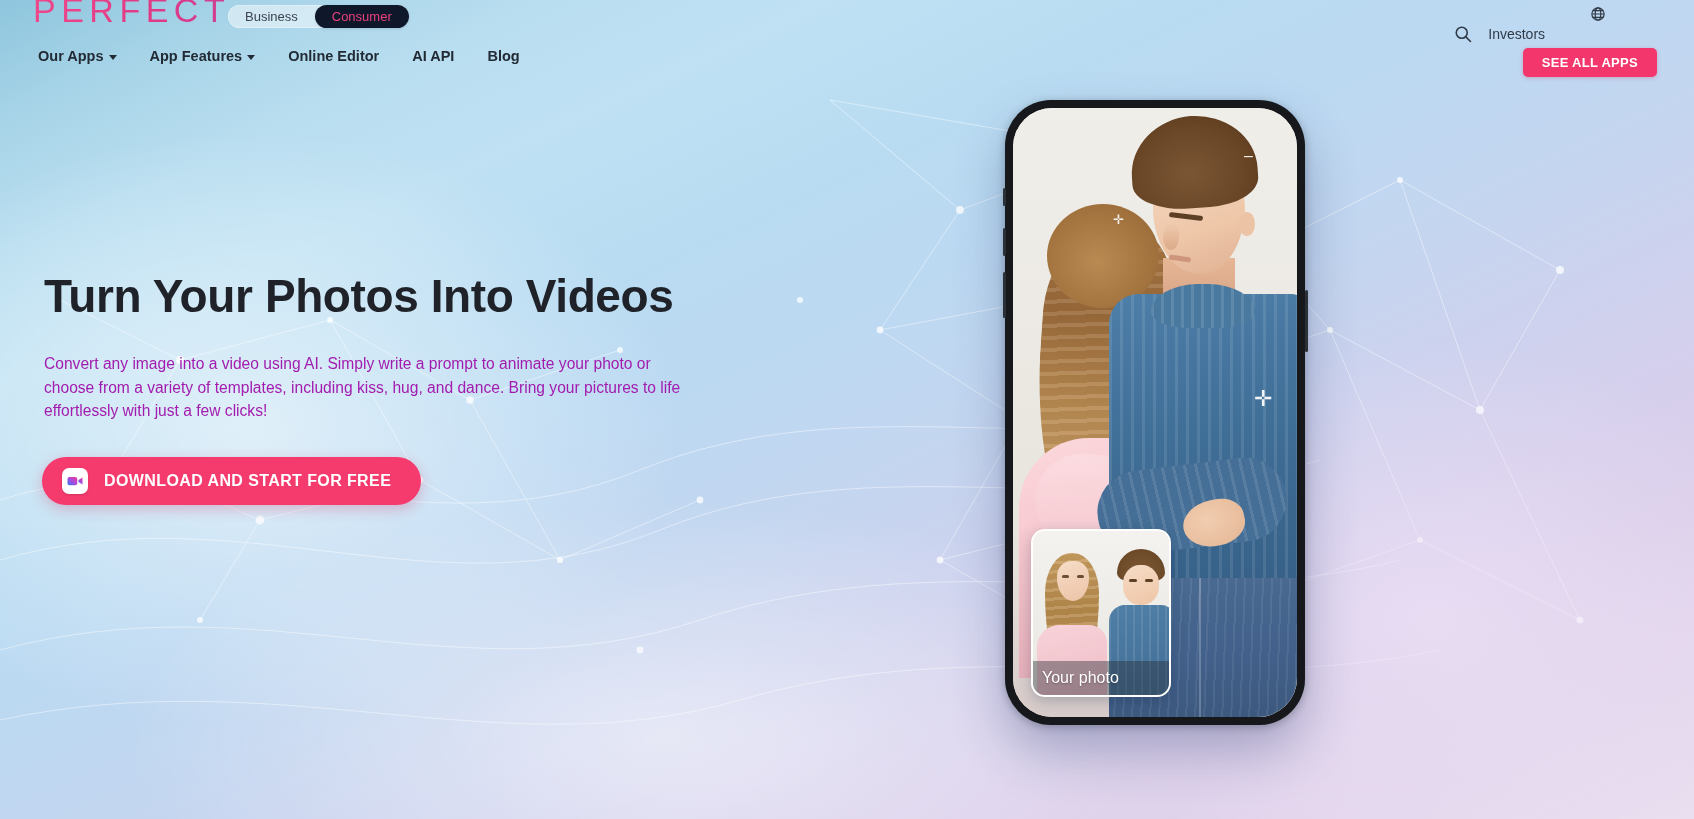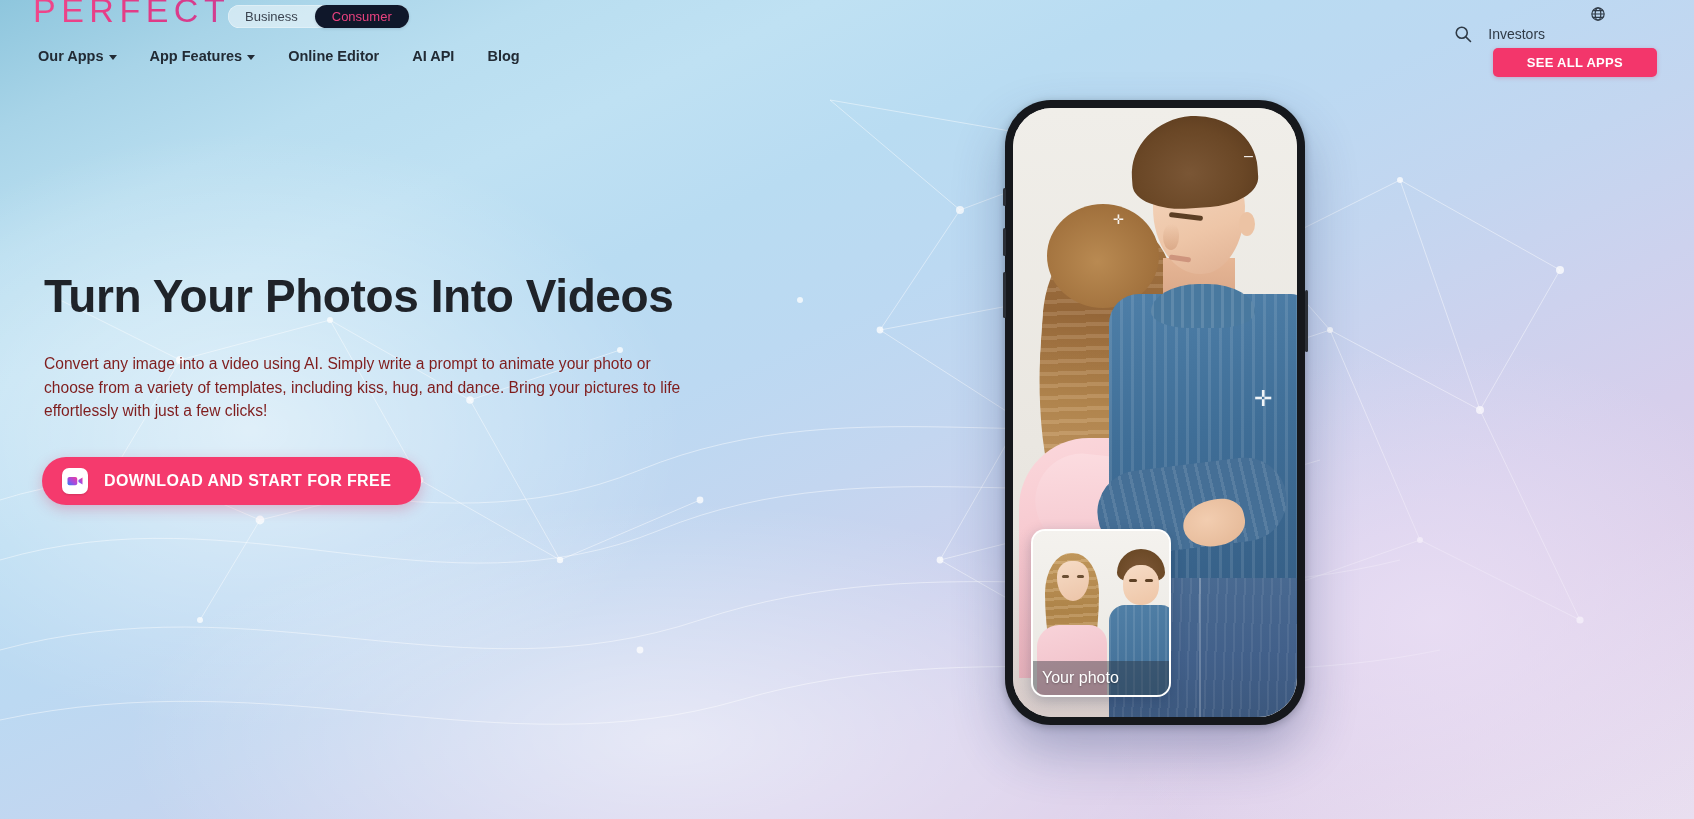--- a/index.html
+++ b/index.html
@@ -89,39 +89,39 @@
     font-size: 14.5px; font-weight: bold; color: #222b35; white-space: nowrap;
   }
   .caret {
     width: 0; height: 0; display: inline-block;
     border-left: 4.5px solid transparent; border-right: 4.5px solid transparent;
     border-top: 5px solid #222b35; margin-top: 2px;
   }
 
   .see-all {
     position: absolute; right: 37px; top: 48px;
-    height: 29px; padding: 0 34px; border: none; border-radius: 5px;
+    height: 29px; padding: 0 19px; border: none; border-radius: 5px;
     background: #f3366b; color: #fff;
     font-family: "Liberation Sans", sans-serif;
     font-size: 13px; font-weight: bold; letter-spacing: 0.3px;
     cursor: pointer; white-space: nowrap;
     box-shadow: 0 1px 4px rgba(200,30,80,0.25);
   }
 
   
   .hero { position: absolute; left: 44px; top: 262px; width: 700px; z-index: 20; }
   .hero h1 {
     font-family: "Liberation Sans Narrow", "Liberation Sans", sans-serif;
     font-size: 46px; line-height: 1.0; font-weight: bold;
     color: #1f2329; letter-spacing: -0.4px;
   }
   .hero h1 .l2 { display: block; margin-top: 11px; }
   .hero p {
     margin-top: 33px; width: 660px;
-    font-size: 15.6px; line-height: 1.52; color: #7f1d1d;
+    font-size: 15.6px; line-height: 1.52; color: #a21caf;
   }
 
   .cta {
     position: absolute; left: 42px; top: 457px;
     display: flex; align-items: center; gap: 16px;
     height: 48px; padding: 0 30px 0 20px;
     border: none; border-radius: 26px;
     background: #f53a6d; cursor: pointer;
     box-shadow: 0 4px 14px rgba(210,40,90,0.28);
     z-index: 20;

